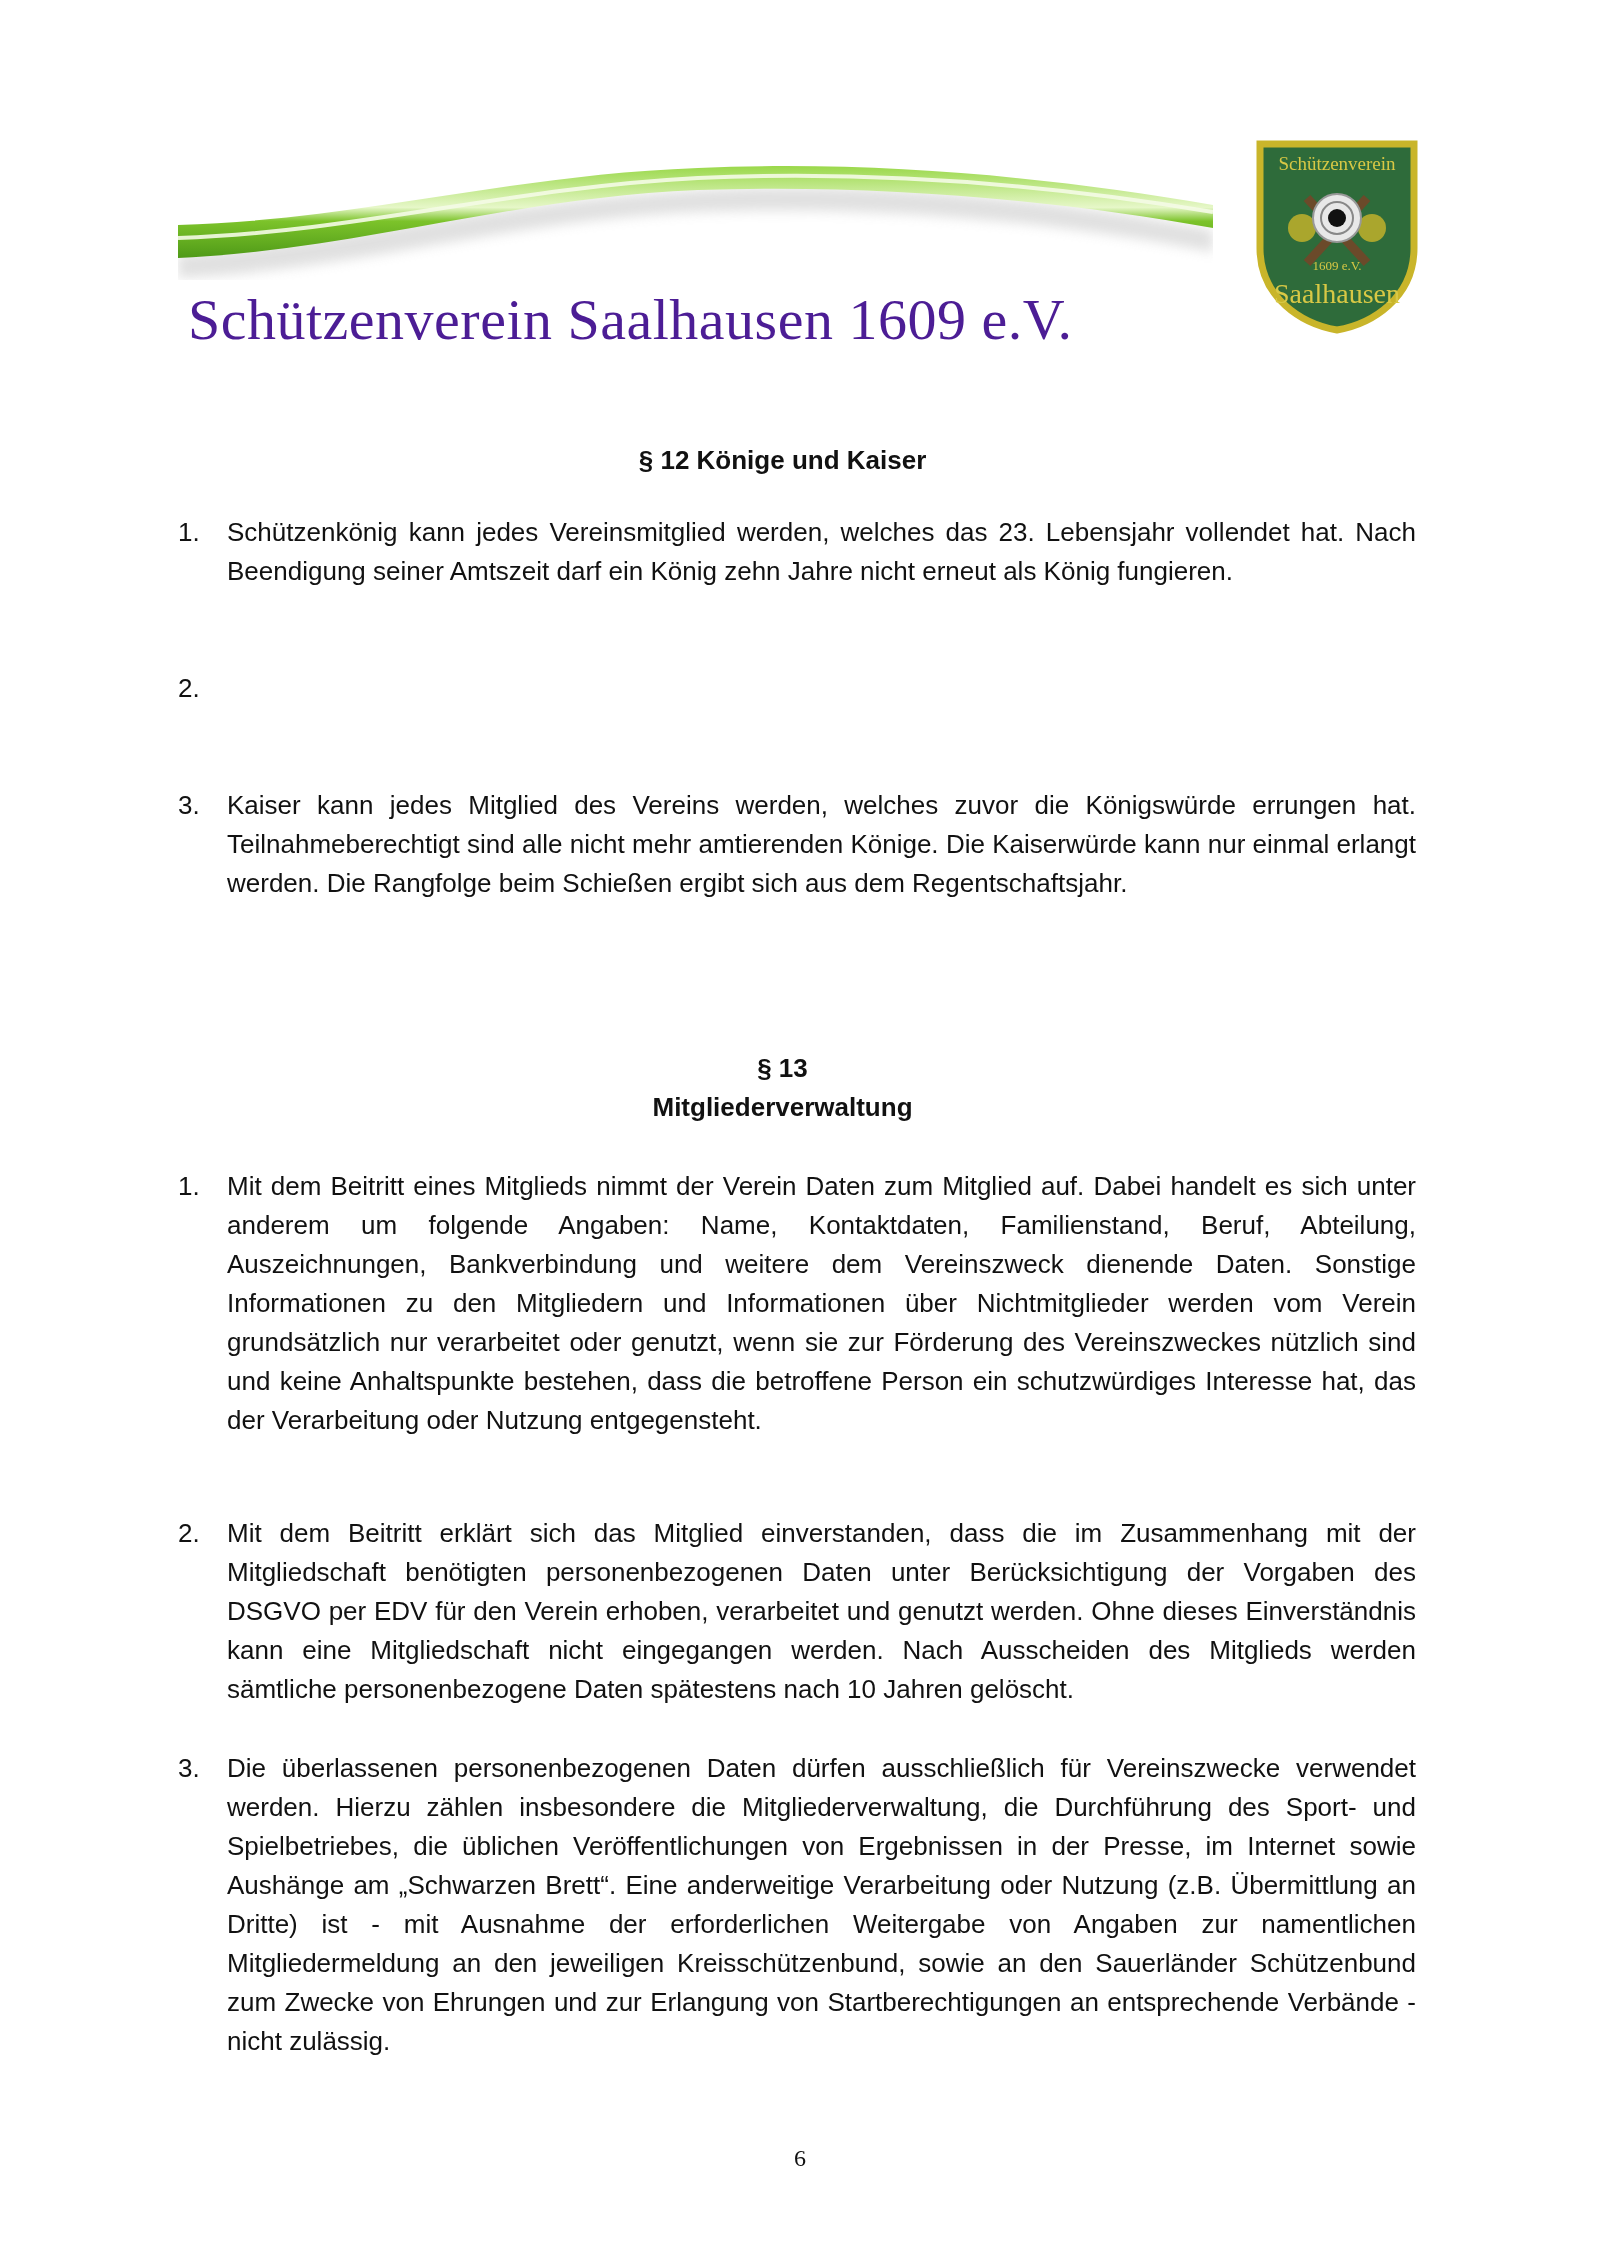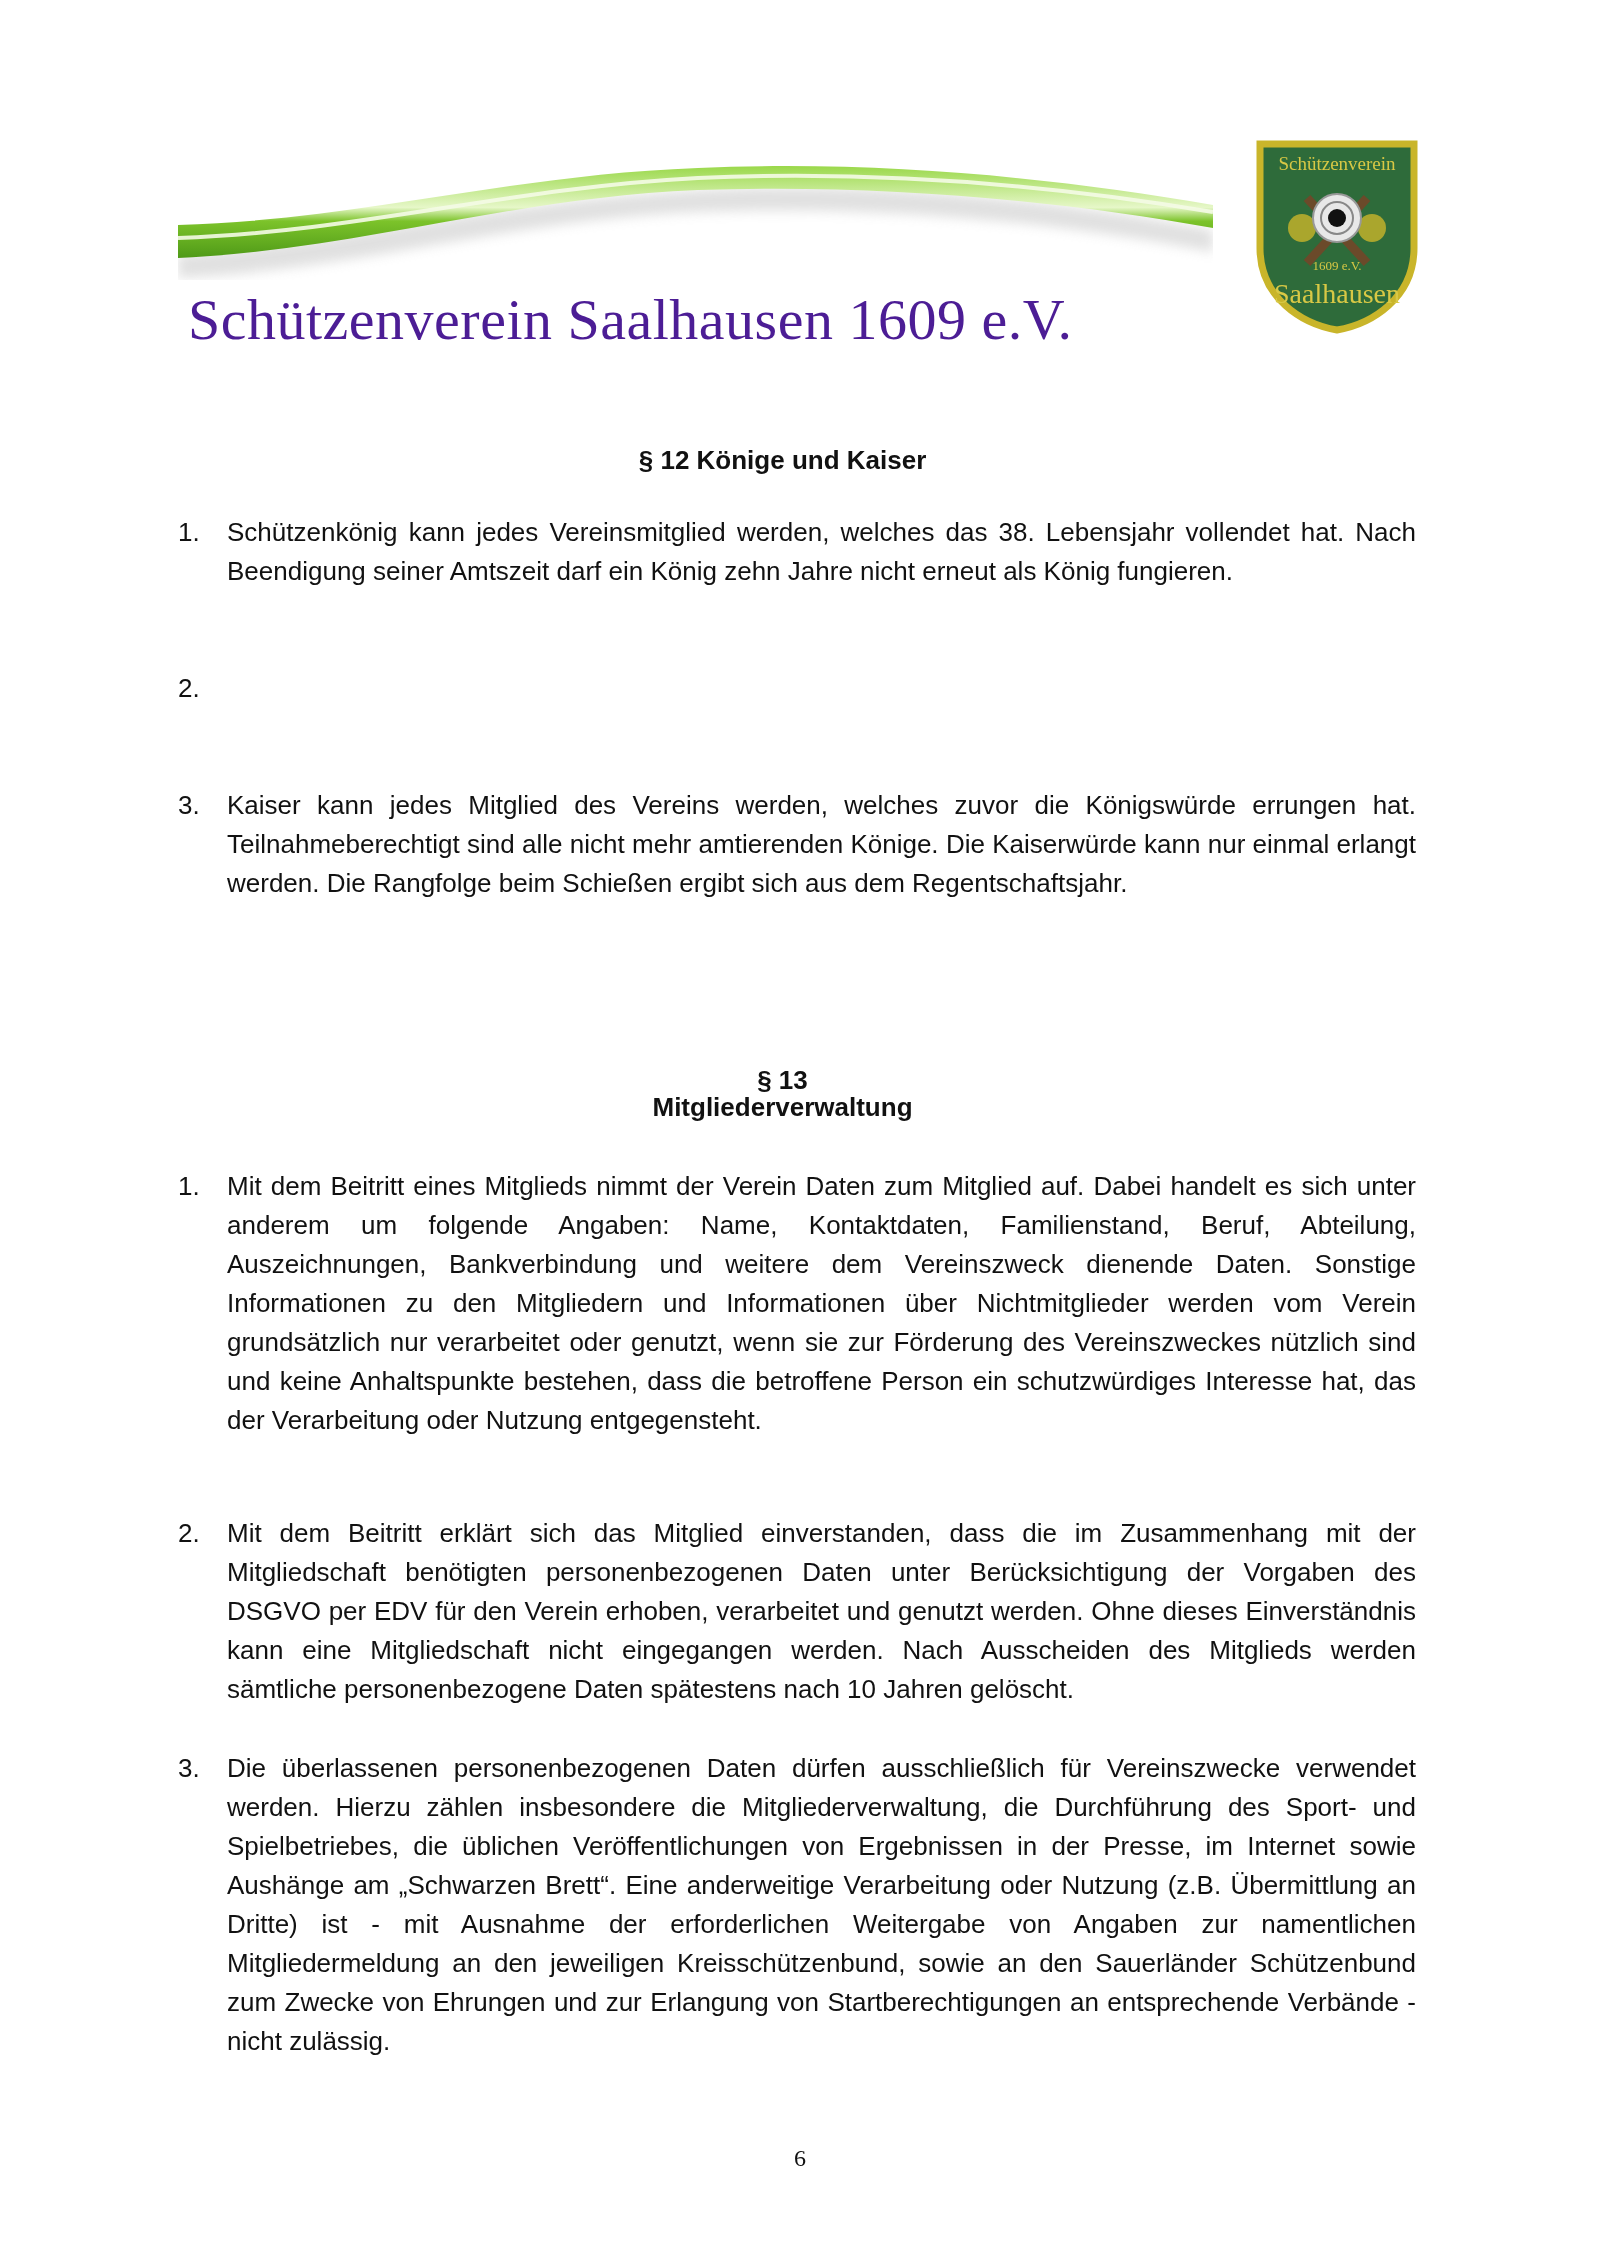--- a/index.html
+++ b/index.html
@@ -50,36 +50,36 @@
     <circle cx="85" cy="80" r="9" fill="#111"></circle>
     <text x="85" y="132" text-anchor="middle" font-family="Liberation Serif, serif" font-size="13" fill="#d8c845">1609 e.V.</text>
     <text x="85" y="165" text-anchor="middle" font-family="Liberation Serif, serif" font-size="28" fill="#d8c845">Saalhausen</text>
   </svg>
 
   <div class="heading" style="top:441px;">§ 12 Könige und Kaiser</div>
 
   <ol class="list" style="top:513px;">
     <li class="item">
       <span class="item-num">1.</span>
-      <span>Schützenkönig kann jedes Vereinsmitglied werden, welches das 38. Lebensjahr vollendet hat. Nach Beendigung seiner Amtszeit darf ein König zehn Jahre nicht erneut als König fungieren.</span>
+      <span>Schützenkönig kann jedes Vereinsmitglied werden, welches das 23. Lebensjahr vollendet hat. Nach Beendigung seiner Amtszeit darf ein König zehn Jahre nicht erneut als König fungieren.</span>
     </li>
   </ol>
   <ol class="list" style="top:669px;">
     <li class="item">
       <span class="item-num">2.</span>
     </li>
   </ol>
   <ol class="list" style="top:786px;">
     <li class="item">
       <span class="item-num">3.</span>
       <span>Kaiser kann jedes Mitglied des Vereins werden, welches zuvor die Königswürde errungen hat. Teilnahmeberechtigt sind alle nicht mehr amtierenden Könige. Die Kaiserwürde kann nur einmal erlangt werden. Die Rangfolge beim Schießen ergibt sich aus dem Regentschaftsjahr.</span>
     </li>
   </ol>
 
-  <div class="heading" style="top:1049px;margin-top:12px;">§ 13</div>
+  <div class="heading" style="top:1049px;">§ 13</div>
   <div class="heading" style="top:1088px;">Mitgliederverwaltung</div>
 
   <ol class="list" style="top:1167px;">
     <li class="item">
       <span class="item-num">1.</span>
       <span>Mit dem Beitritt eines Mitglieds nimmt der Verein Daten zum Mitglied auf. Dabei handelt es sich unter anderem um folgende Angaben: Name, Kontaktdaten, Familienstand, Beruf, Abteilung, Auszeichnungen, Bankverbindung und weitere dem Vereinszweck dienende Daten. Sonstige Informationen zu den Mitgliedern und Informationen über Nichtmitglieder werden vom Verein grundsätzlich nur verarbeitet oder genutzt, wenn sie zur Förderung des Vereinszweckes nützlich sind und keine Anhaltspunkte bestehen, dass die betroffene Person ein schutzwürdiges Interesse hat, das der Verarbeitung oder Nutzung entgegensteht.</span>
     </li>
   </ol>
   <ol class="list" style="top:1514px;">
     <li class="item">

